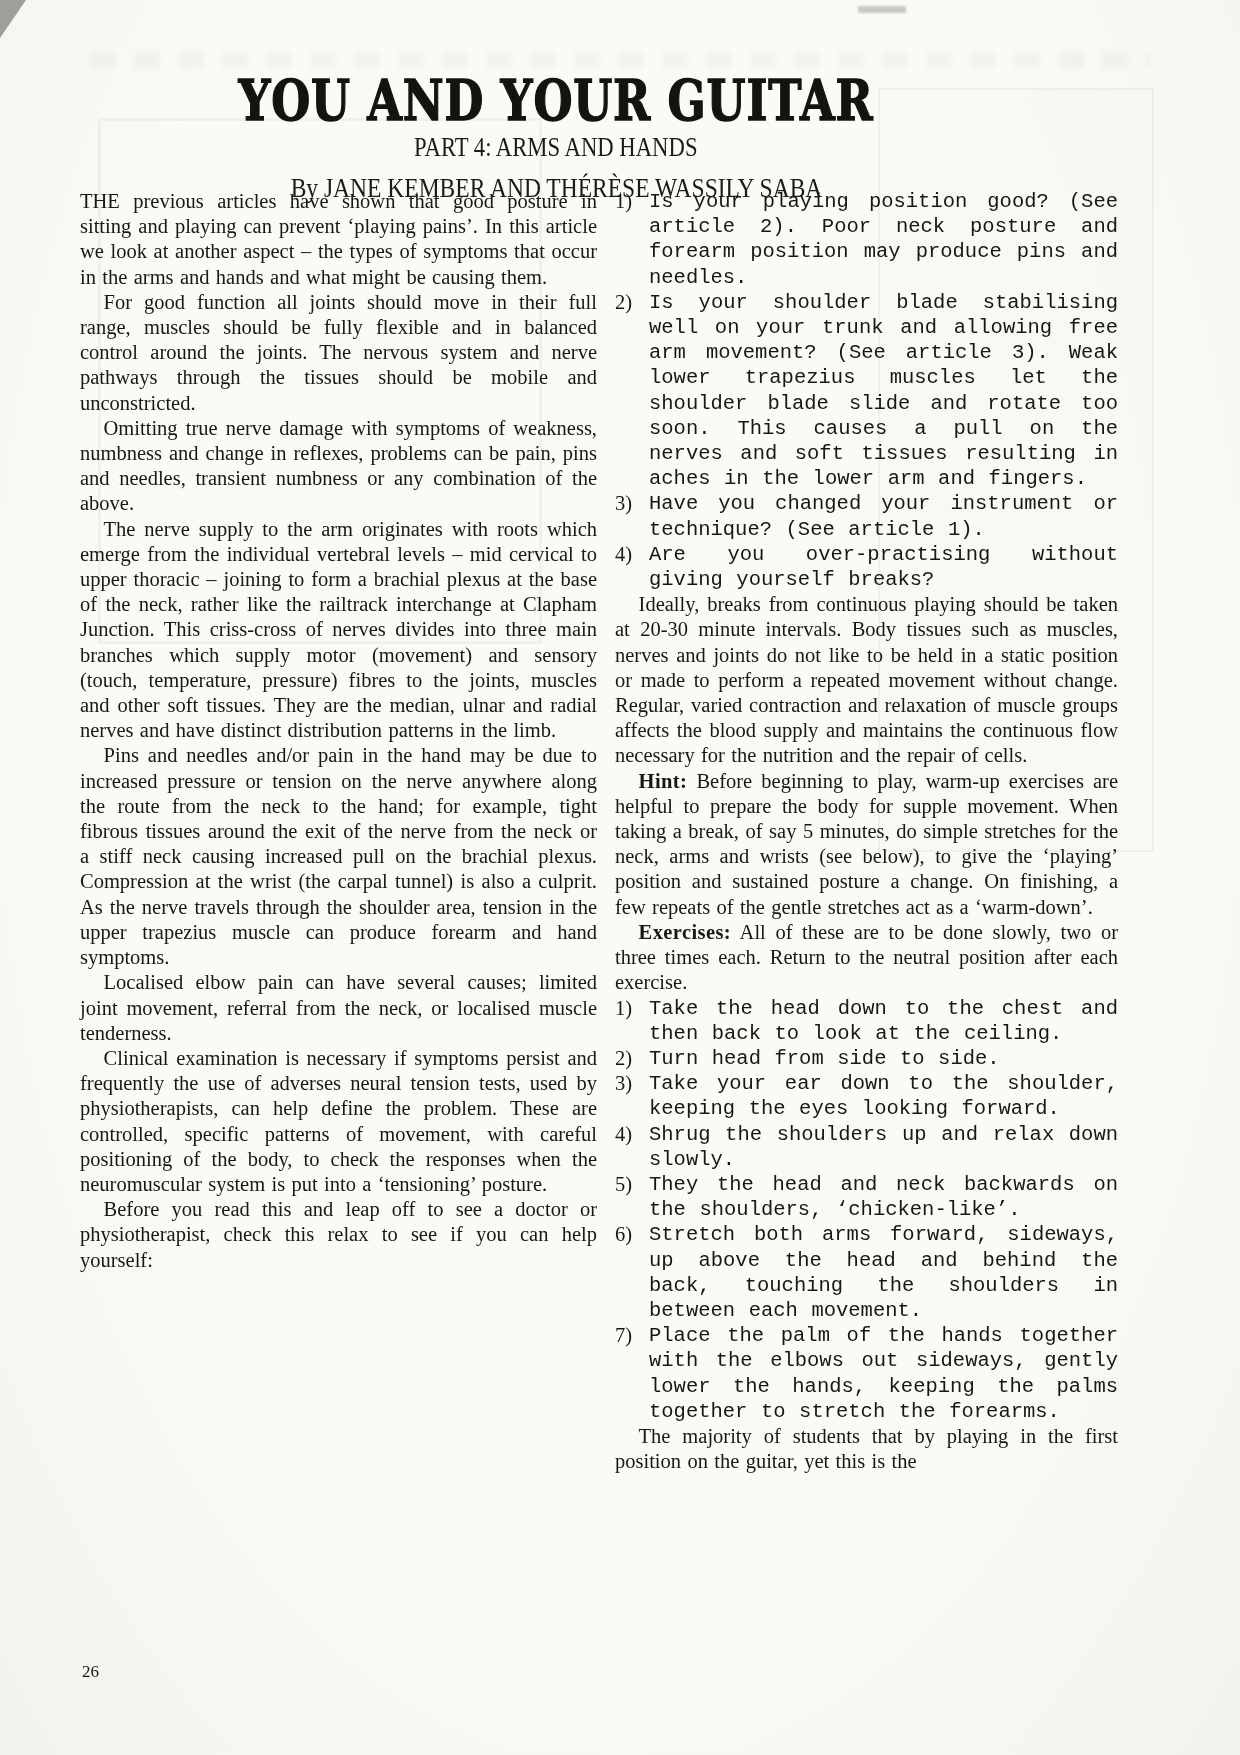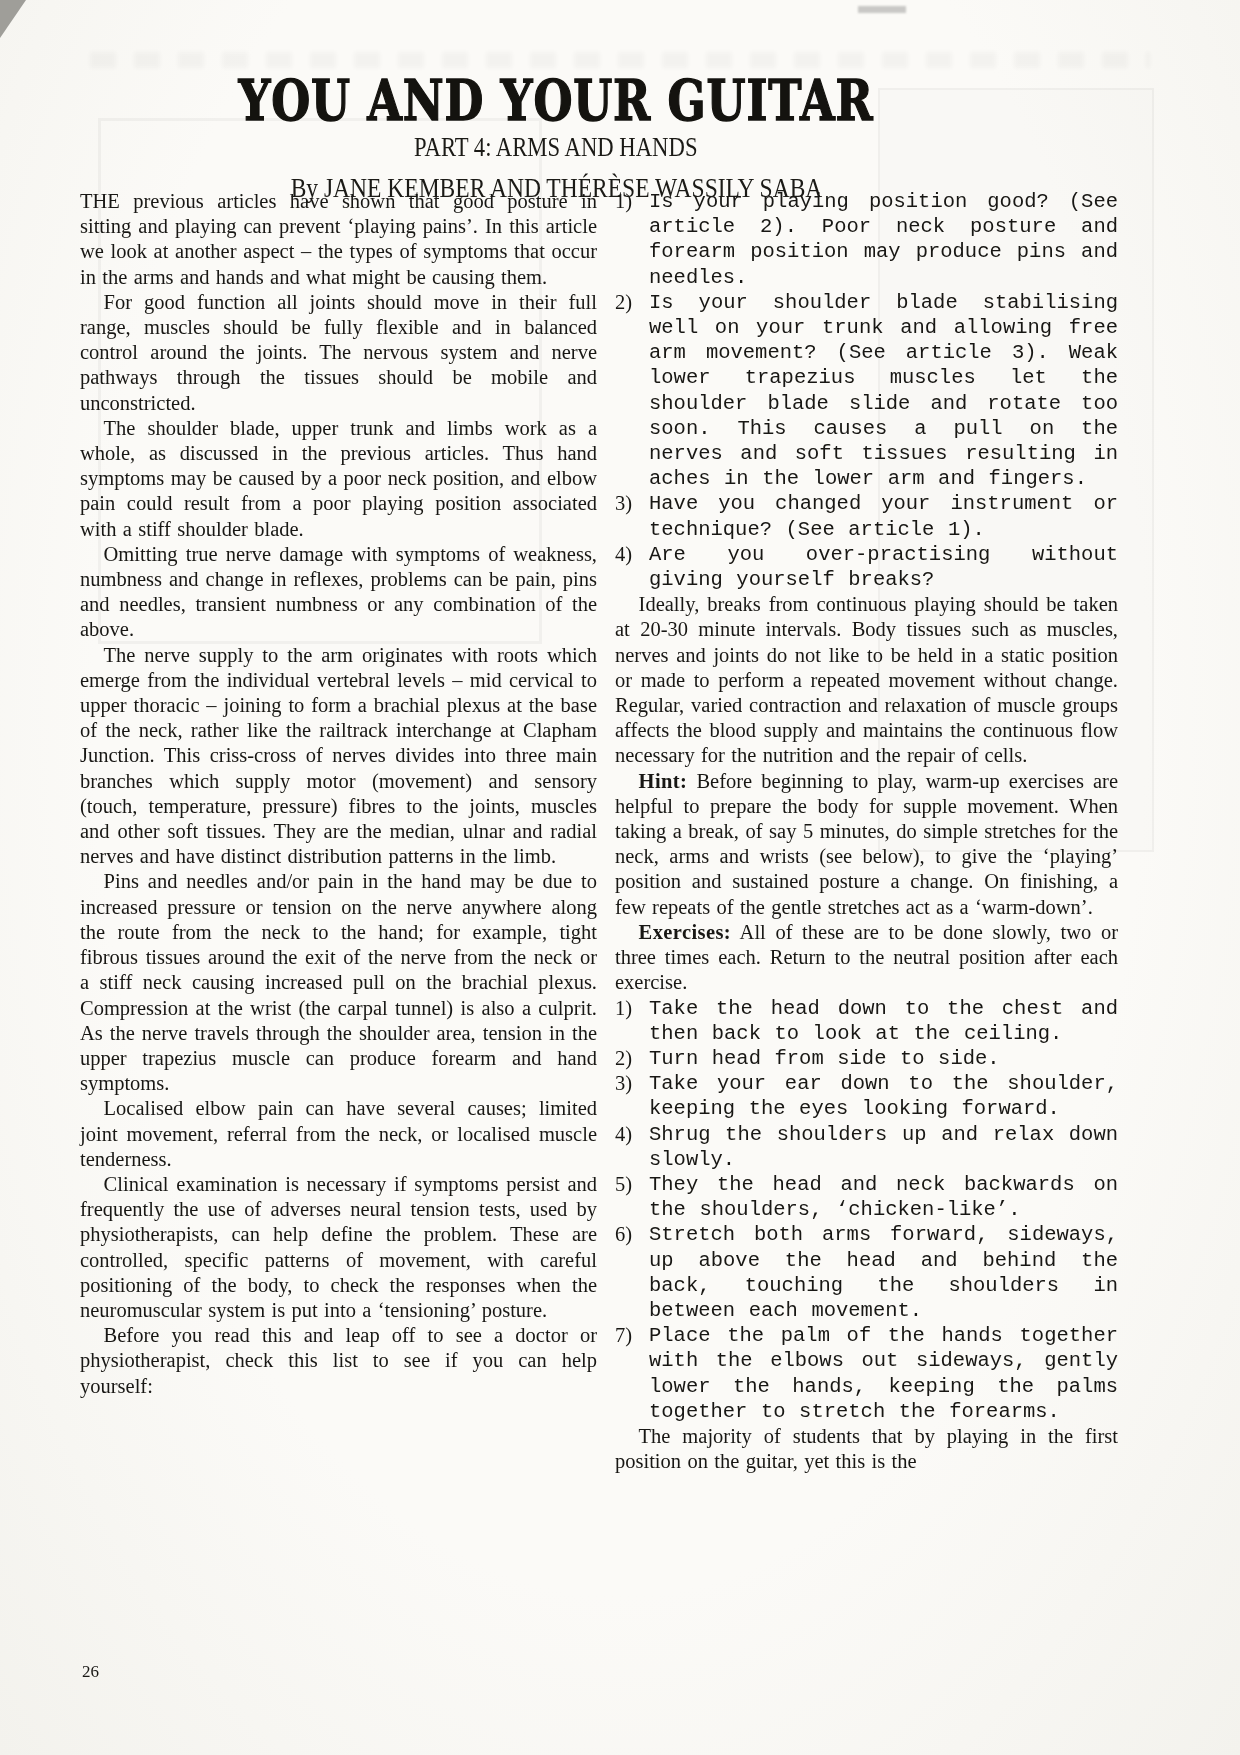--- a/index.html
+++ b/index.html
@@ -134,27 +134,26 @@
     <div class="byline">
       <span>By JANE KEMBER AND THÉRÈSE WASSILY SABA</span>
     </div>
   </div>
 
   <div class="columns">
 
     <div class="col-left">
       <p>THE previous articles have shown that good posture in sitting and playing can prevent ‘playing pains’. In this article we look at another aspect – the types of symptoms that occur in the arms and hands and what might be causing them.</p>
       <p class="indent">For good function all joints should move in their full range, muscles should be fully flexible and in balanced control around the joints. The nervous system and nerve pathways through the tissues should be mobile and unconstricted.</p>
-      <p class="indent">The shoulder blade, upper trunk and limbs work as a whole, as discussed in the previous articles. Thus hand symptoms may be caused by a poor neck position, and elbow pain could result from a poor playing position associated with a stiff shoulder blade.</p>
       <p class="indent">Omitting true nerve damage with symptoms of weakness, numbness and change in reflexes, problems can be pain, pins and needles, transient numbness or any combination of the above.</p>
       <p class="indent">The nerve supply to the arm originates with roots which emerge from the individual vertebral levels – mid cervical to upper thoracic – joining to form a brachial plexus at the base of the neck, rather like the railtrack interchange at Clapham Junction. This criss-cross of nerves divides into three main branches which supply motor (movement) and sensory (touch, temperature, pressure) fibres to the joints, muscles and other soft tissues. They are the median, ulnar and radial nerves and have distinct distribution patterns in the limb.</p>
       <p class="indent">Pins and needles and/or pain in the hand may be due to increased pressure or tension on the nerve anywhere along the route from the neck to the hand; for example, tight fibrous tissues around the exit of the nerve from the neck or a stiff neck causing increased pull on the brachial plexus. Compression at the wrist (the carpal tunnel) is also a culprit. As the nerve travels through the shoulder area, tension in the upper trapezius muscle can produce forearm and hand symptoms.</p>
       <p class="indent">Localised elbow pain can have several causes; limited joint movement, referral from the neck, or localised muscle tenderness.</p>
       <p class="indent">Clinical examination is necessary if symptoms persist and frequently the use of adverses neural tension tests, used by physiotherapists, can help define the problem. These are controlled, specific patterns of movement, with careful positioning of the body, to check the responses when the neuromuscular system is put into a ‘tensioning’ posture.</p>
-      <p class="indent">Before you read this and leap off to see a doctor or physiotherapist, check this list to see if you can help yourself:</p>
+      <p class="indent">Before you read this and leap off to see a doctor or physiotherapist, check this relax to see if you can help yourself:</p>
     </div>
 
     <div class="col-right">
 
       <div class="li">
         <span class="num">1)</span>
         <p>Is your playing position good? (See article 2). Poor neck posture and forearm position may produce pins and needles.</p>
       </div>
       <div class="li">
         <span class="num">2)</span>

